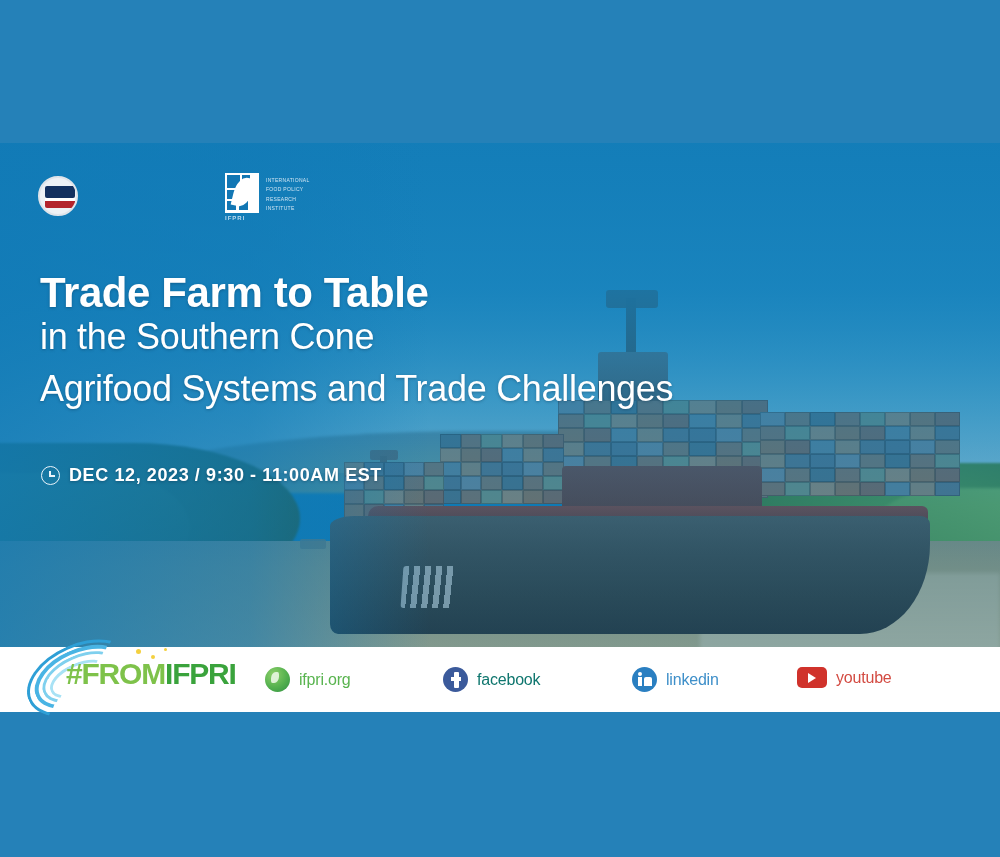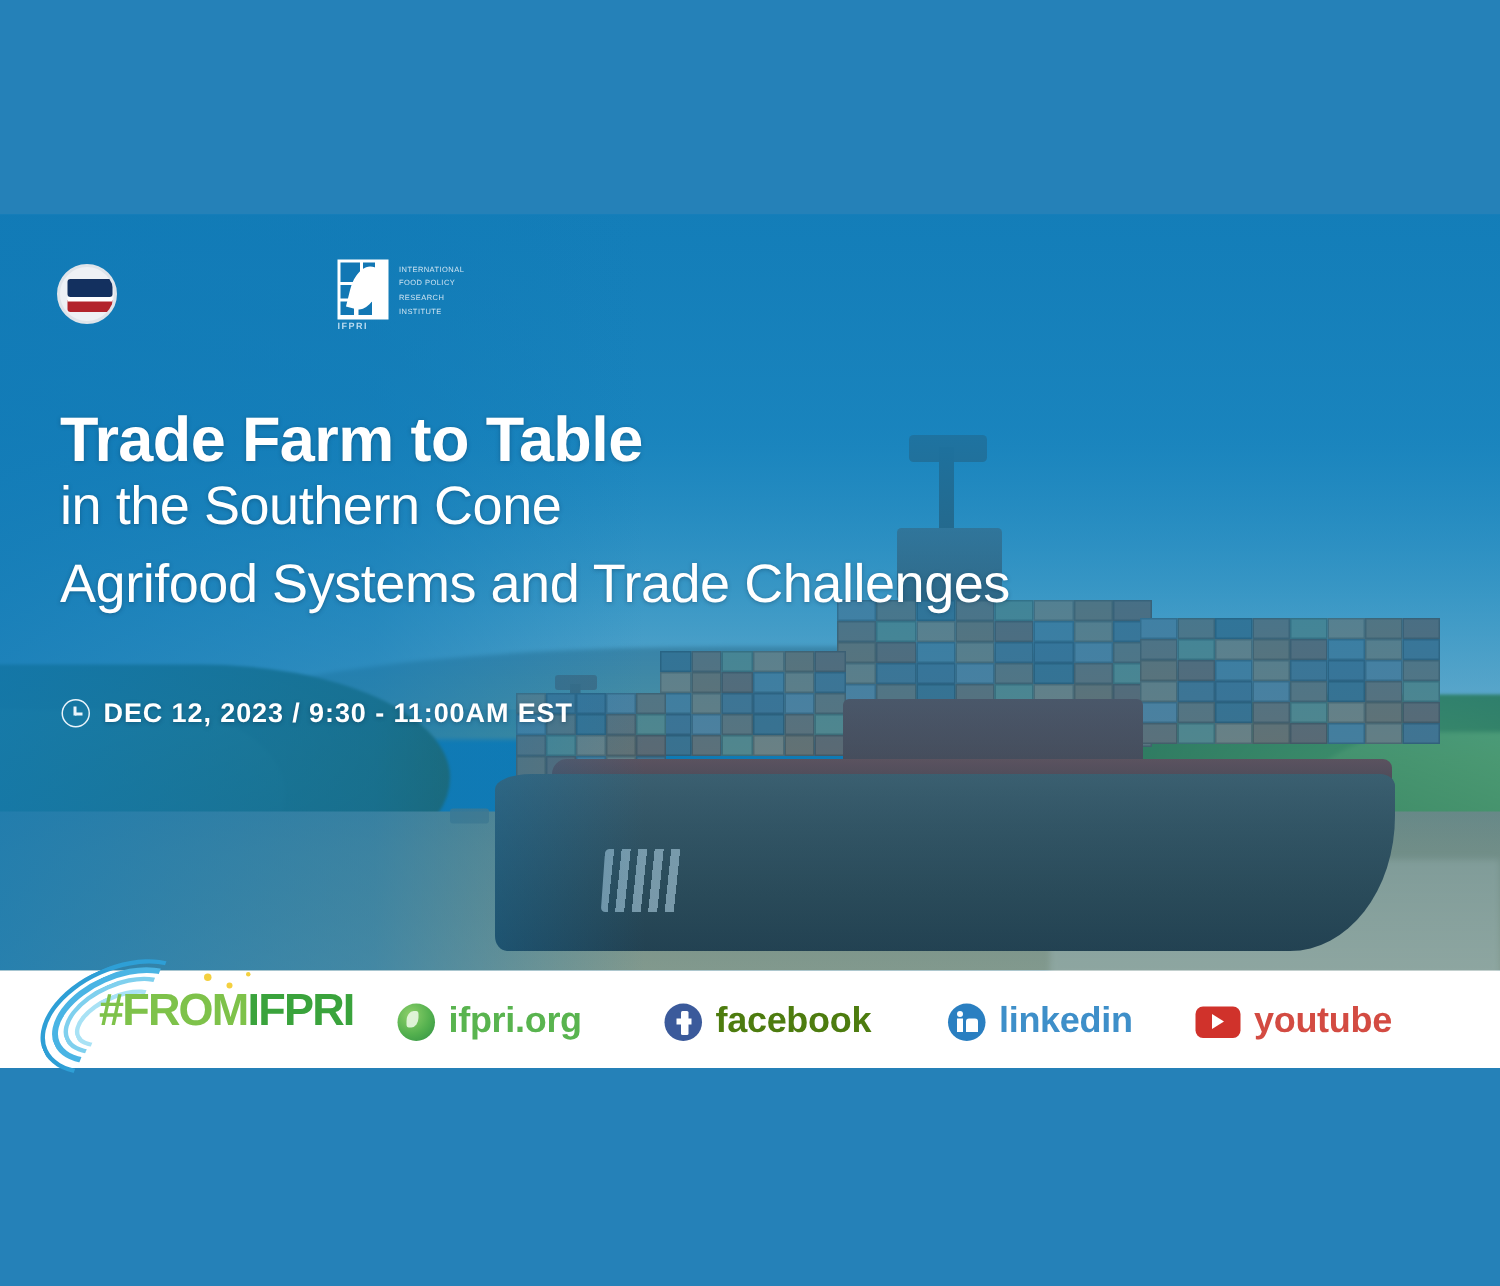--- a/index.html
+++ b/index.html
@@ -294,36 +294,36 @@
   .live-word .b{ color:#3aa33c; }
   .spark{ position:absolute; width:5px; height:5px; background:#f4d03f; border-radius:50%; }
   .spark.s1{ left:118px; top:8px; }
   .spark.s2{ left:133px; top:14px; width:4px;height:4px; }
   .spark.s3{ left:146px; top:7px; width:3px;height:3px; }
 
   .sitem{
     position:absolute; display:flex; align-items:center; gap:9px; top:20px;
   }
   .sitem .ic{ width:25px; height:25px; border-radius:50%; position:relative; flex:none; }
-  .sitem .lbl{ font-size:24px; font-weight:bold; letter-spacing:-.2px;
+  .sitem .lbl{ font-size:16px; font-weight:normal; letter-spacing:-.2px;
                font-family:"Liberation Sans", sans-serif; }
 
   .i-web  { left:265px; }
   .i-web .ic{ background:radial-gradient(circle at 35% 30%,#8ed06a 0%,#53b04e 55%,#2f8f43 100%); }
   .i-web .ic:before{ content:""; position:absolute; left:6px; top:5px; width:8px;height:11px;
                      background:#e9f7e2; border-radius:60% 20% 60% 20%; opacity:.9;}
   .i-web .lbl{ color:#59b44f; }
 
   .i-fb   { left:443px; }
   .i-fb .ic{ background:#3b5a9b; }
   .i-fb .ic:before{ content:""; position:absolute; left:11px; top:5px; width:5px;height:16px;
                     background:#fff; border-radius:1px;}
   .i-fb .ic:after{ content:""; position:absolute; left:8px; top:10px; width:10px;height:4px;
                    background:#fff;}
-  .i-fb .lbl{ color:#4d7c0f; }
+  .i-fb .lbl{ color:#0f766e; }
 
   .i-li   { left:632px; }
   .i-li .ic{ background:#2a7fc1; }
   .i-li .ic:before{ content:""; position:absolute; left:6px; top:10px; width:4px;height:9px; background:#fff;}
   .i-li .ic:after{ content:""; position:absolute; left:12px; top:10px; width:8px;height:9px;
                    background:#fff; border-radius:2px 2px 0 0;}
   .i-li .dot{ position:absolute; left:6px; top:5px; width:4px;height:4px; background:#fff; border-radius:50%;}
   .i-li .lbl{ color:#3e8fc9; }
 
   .i-yt   { left:797px; }

